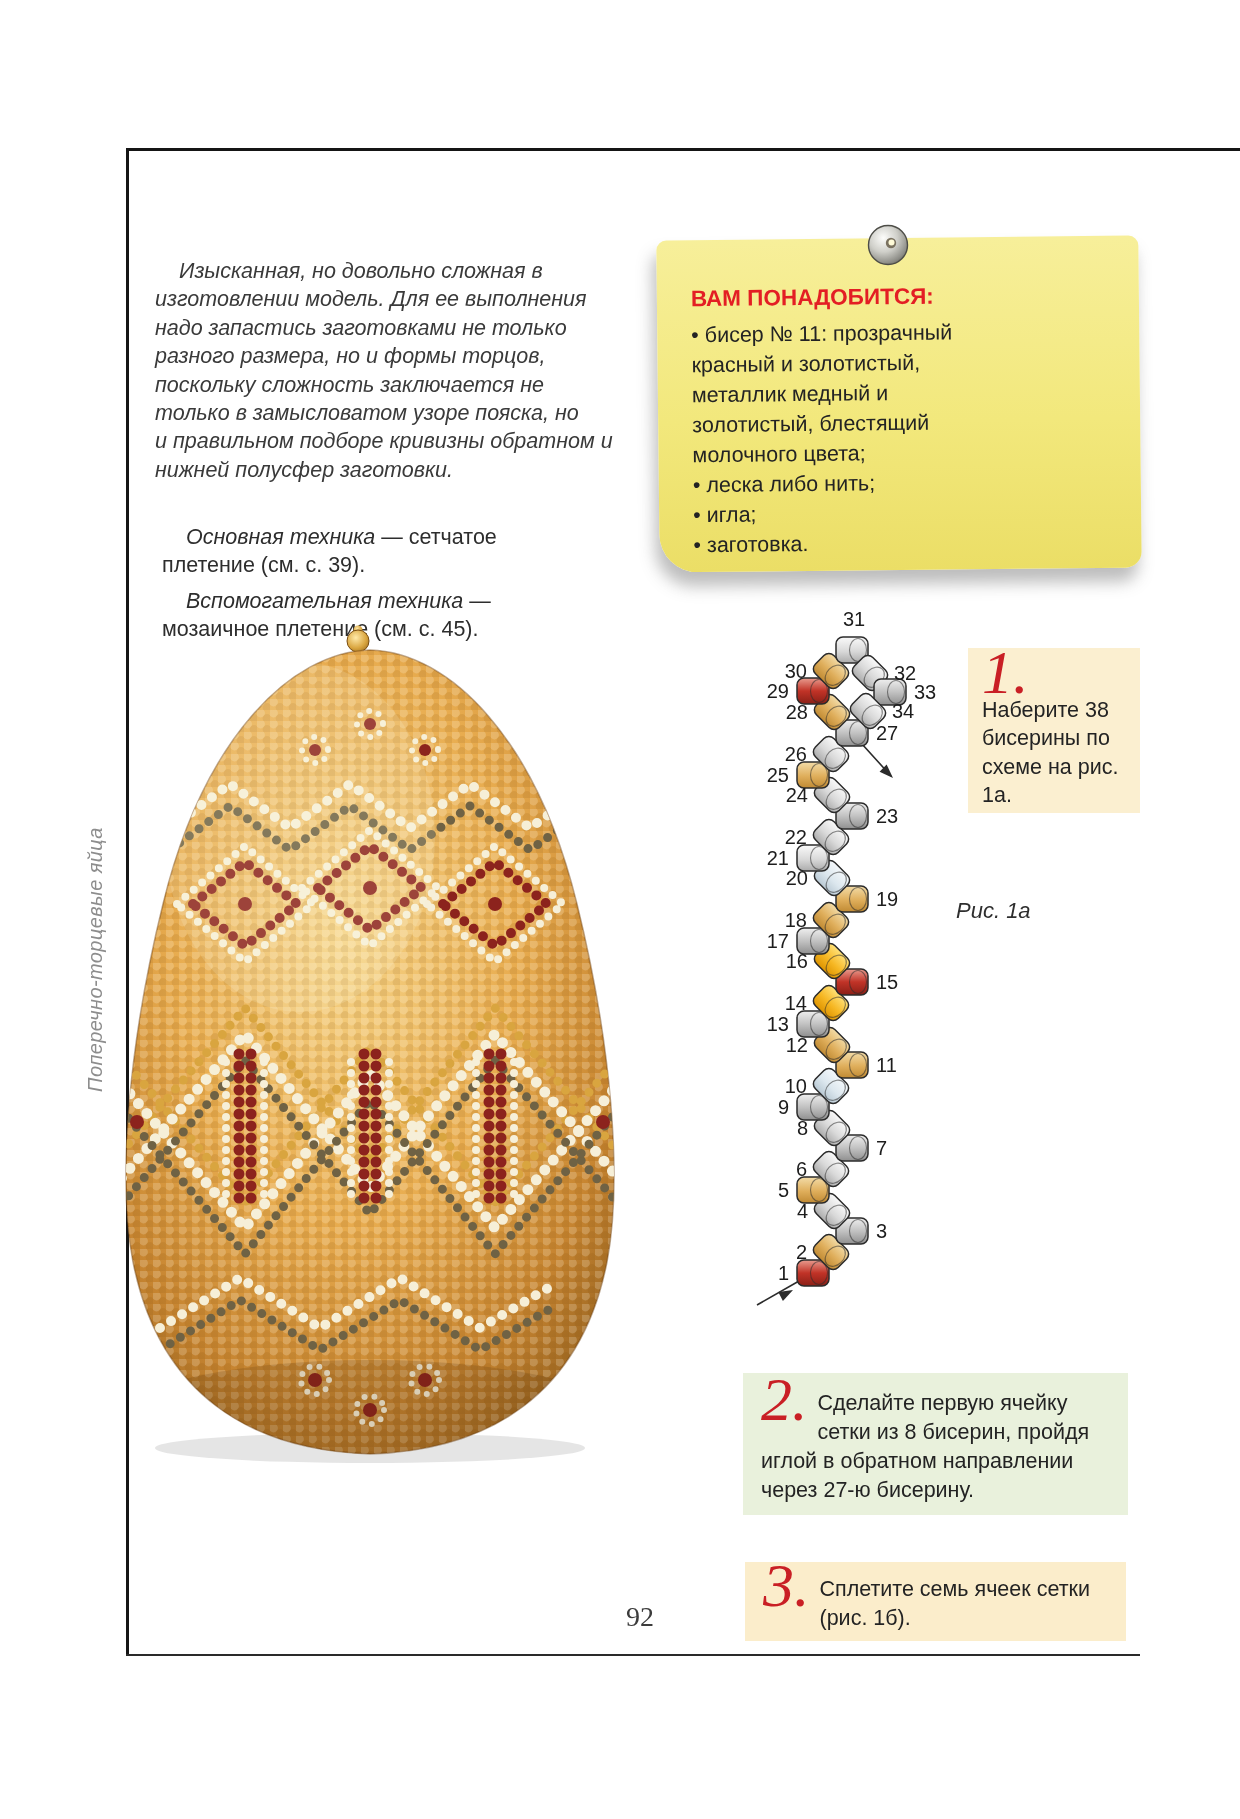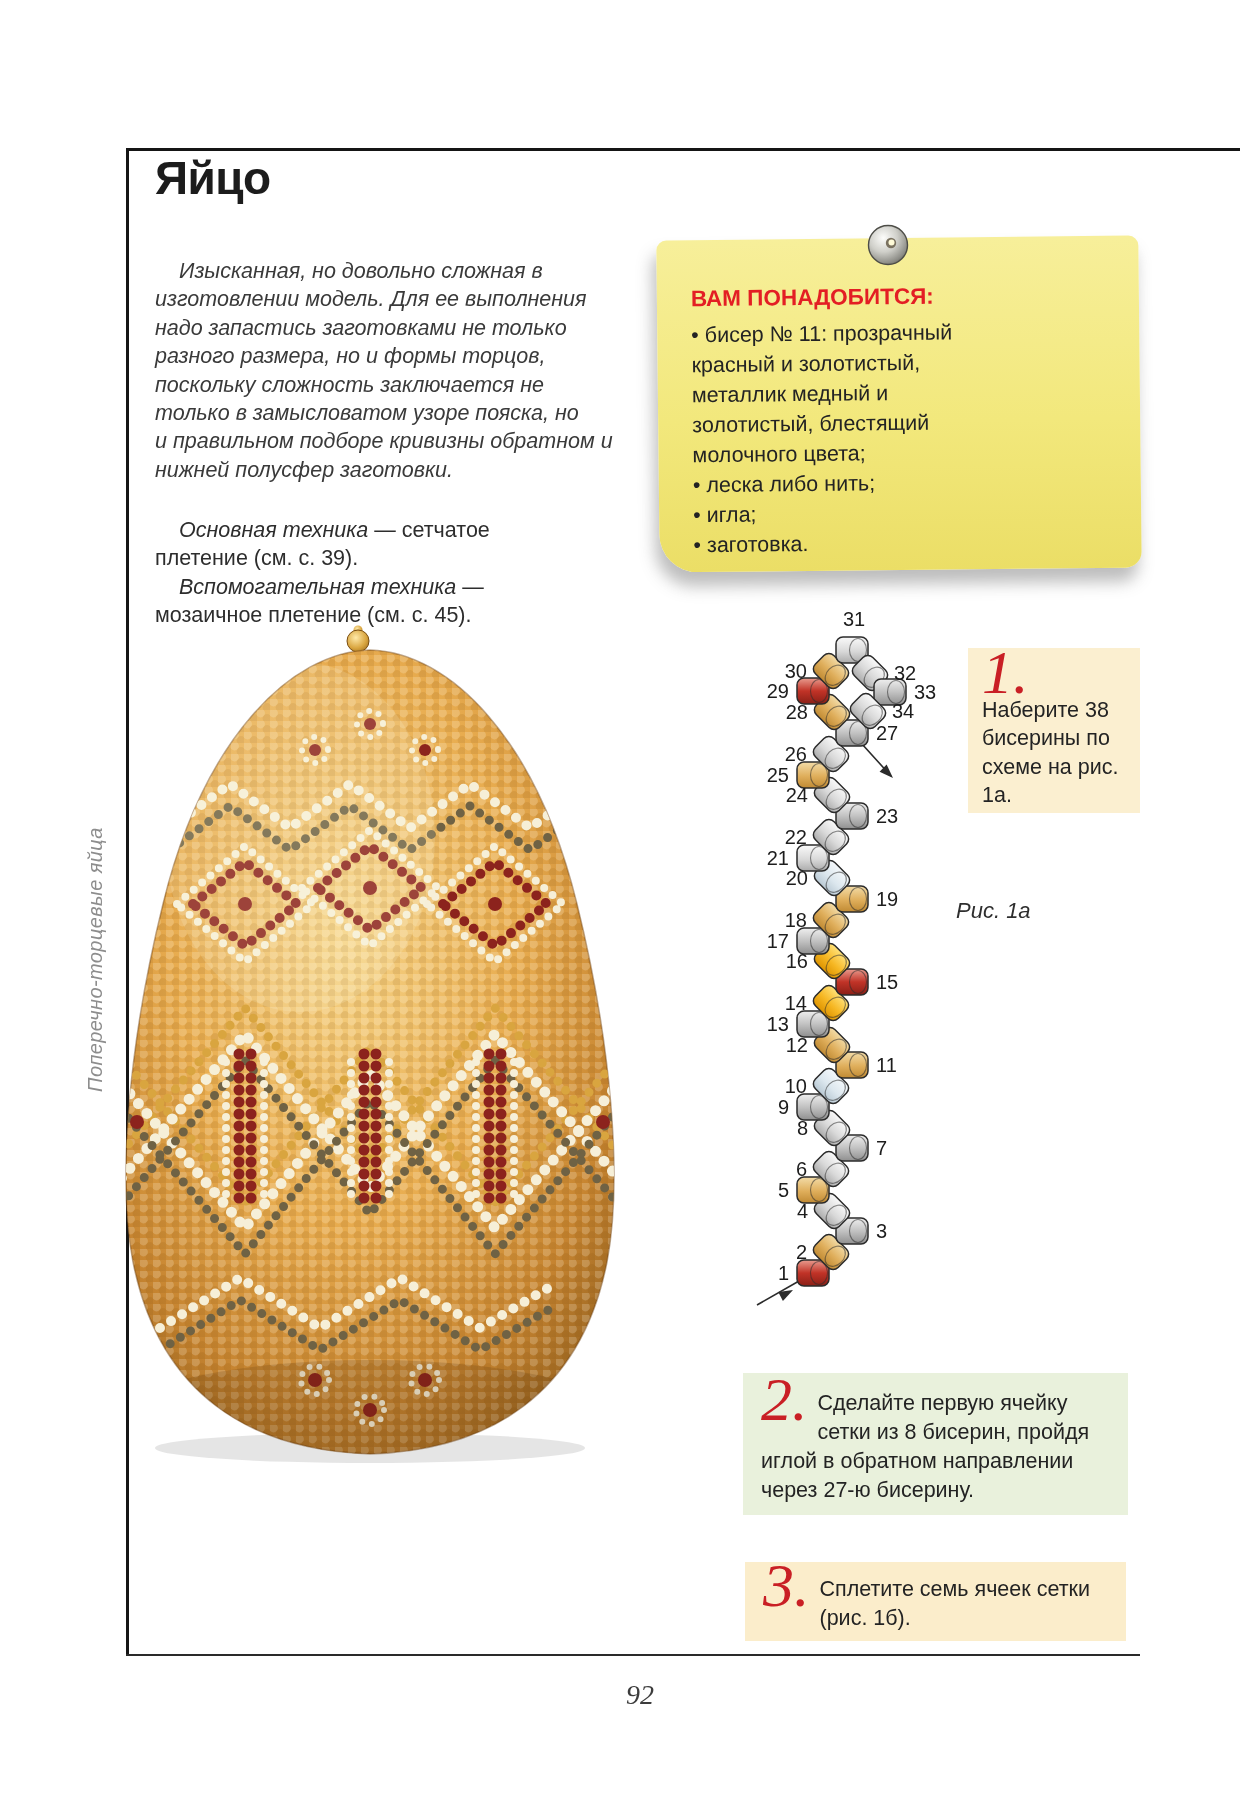--- a/index.html
+++ b/index.html
@@ -3,32 +3,32 @@
 <meta charset="utf-8">
 <style>
   html,body{margin:0;padding:0;}
   body{width:1240px;height:1819px;background:#ffffff;font-family:"Liberation Sans",sans-serif;position:relative;overflow:hidden;}
   .page{position:absolute;inset:0;background:#fff;}
 
   
   .frame-top{position:absolute;left:126px;top:148px;width:1114px;height:3px;background:#151515;}
   .frame-left{position:absolute;left:126px;top:148px;width:3px;height:1508px;background:#151515;}
   .footer-rule{position:absolute;left:126px;top:1654px;width:1014px;height:2px;background:#2a2a2a;}
-  .page-number{position:absolute;left:600px;top:1679px;width:80px;text-align:center;
-    font-family:"Liberation Serif",serif;font-style:italic;font-size:28px;color:#3c3c3c;}
+  .page-number{position:absolute;left:600px;top:1601px;width:80px;text-align:center;
+    font-family:"Liberation Serif",serif;font-size:28px;color:#3c3c3c;}
 
   
   .title{position:absolute;left:155px;top:150px;width:470px;font-weight:bold;font-size:46px;
     line-height:57px;color:#1c1c1c;letter-spacing:-0.5px;}
   .intro{position:absolute;left:155px;top:257px;width:465px;font-style:italic;font-size:21.5px;
     line-height:28.4px;color:#3a3a3a;}
   .intro .line{white-space:nowrap;}
   .intro .line.first{text-indent:24px;}
   .tech{position:absolute;left:155px;top:516px;width:420px;font-size:21.5px;line-height:28.4px;color:#2d2d2d;}
-  .tech p{margin:0;text-indent:24px;}
+  .tech p{margin:7px;text-indent:24px;}
   .it{font-style:italic;}
 
   .v-caption{position:absolute;left:84px;top:1092px;width:334px;transform-origin:0 0;
     transform:rotate(-90deg);font-style:italic;font-size:20px;color:#8d8d8d;letter-spacing:.4px;}
 
   
   .note{position:absolute;left:658px;top:238px;width:482px;height:332px;box-sizing:border-box;
     padding:46px 140px 0 34px;transform:rotate(-0.6deg);
     background:linear-gradient(180deg,#F7EF9A 0%,#F2E87C 55%,#EBDE66 100%);
     border-radius:10px 10px 16px 38px;box-shadow:-4px 14px 16px rgba(90,90,90,.40);}
@@ -52,21 +52,20 @@
 </style>
 </head>
 <body>
 
 <div class="page">
 
   <div class="frame-top"></div>
   <div class="frame-left"></div>
 
   <div class="title">
-    <div>Яйцо</div>
   </div>
 
   <div class="intro">
     <div class="line first">Изысканная, но довольно сложная в</div>
     <div class="line">изготовлении модель. Для ее выполнения</div>
     <div class="line">надо запастись заготовками не только</div>
     <div class="line">разного размера, но и формы торцов,</div>
     <div class="line">поскольку сложность заключается не</div>
     <div class="line">только в замысловатом узоре пояска, но</div>
     <div class="line">и правильном подборе кривизны обратном и</div>

